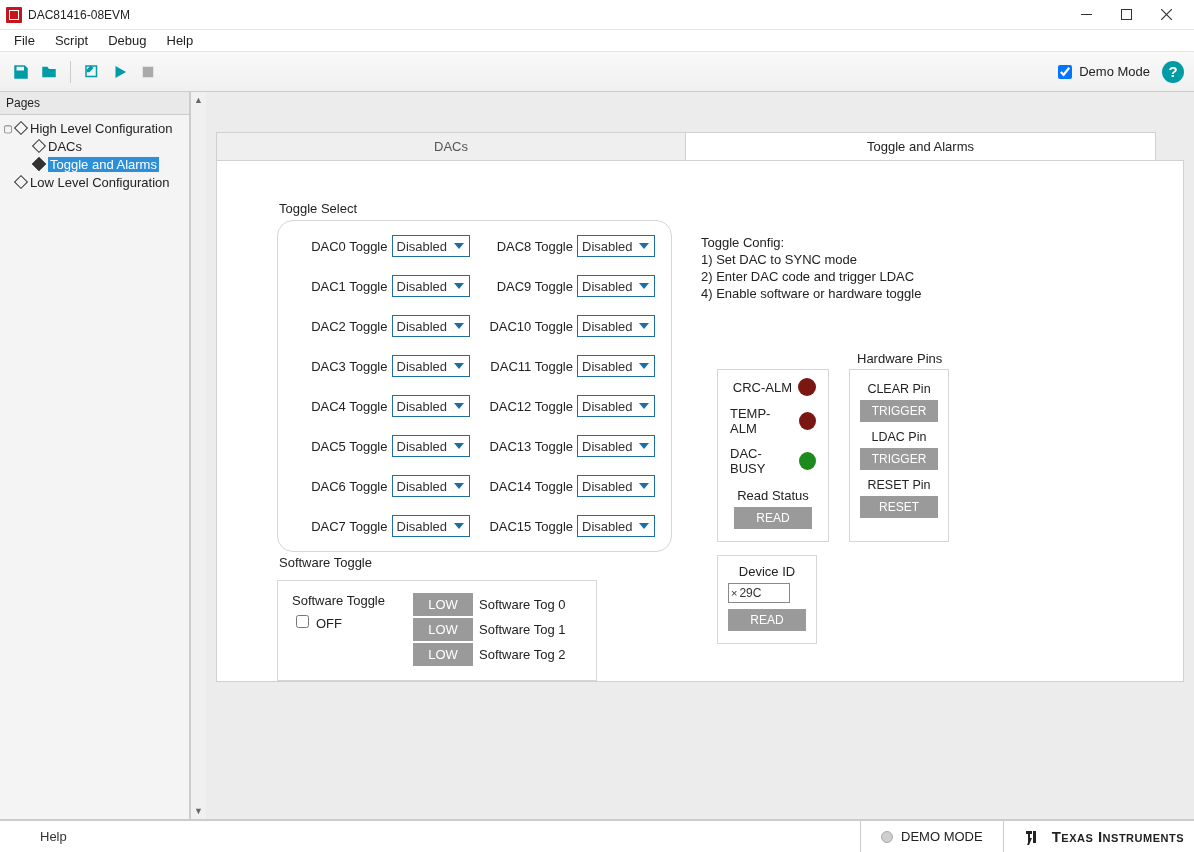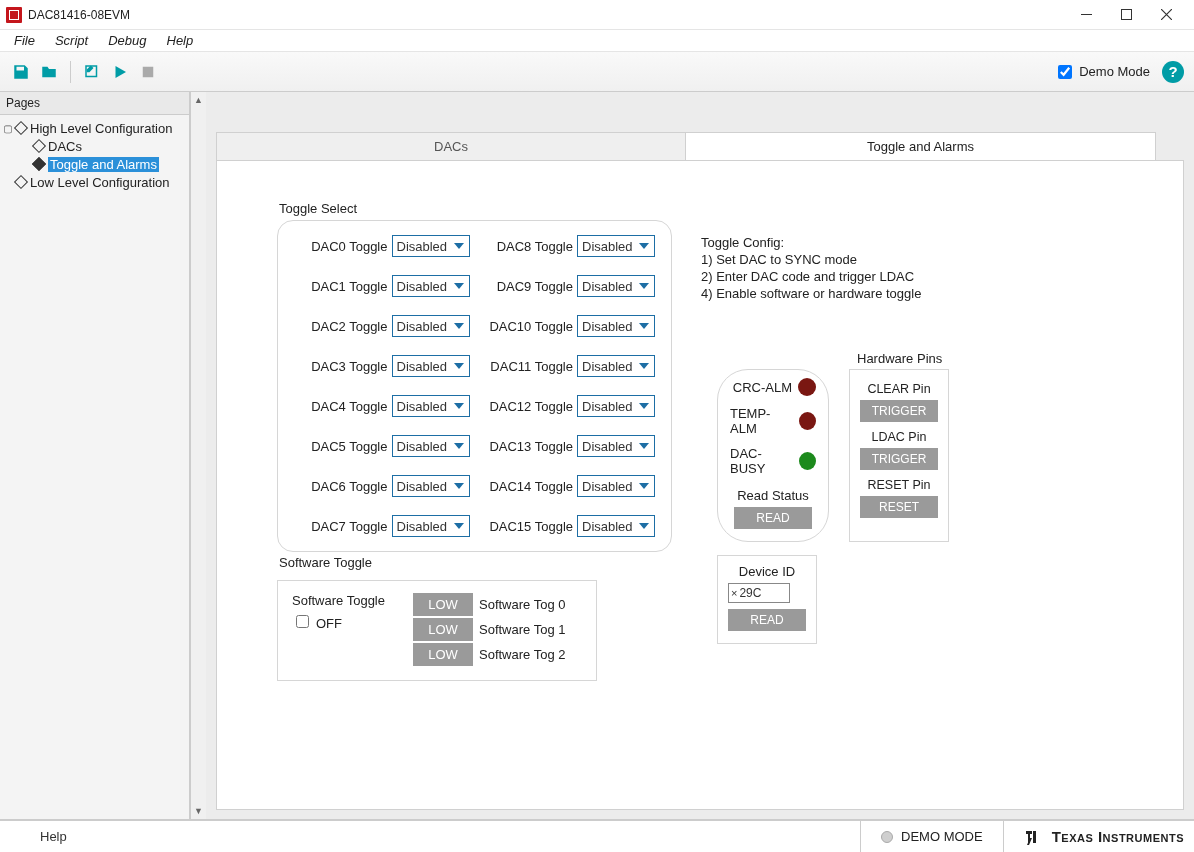--- a/index.html
+++ b/index.html
@@ -33,21 +33,21 @@
   .titlebar-spacer{flex:1;}
   .winbtn { width:40px; height:30px; display:flex; align-items:center; justify-content:center; }
   .winbtn svg{width:11px;height:11px;}
   .winbtn.line svg{width:11px;height:1px;}
 
   
   .menubar {
     height:22px; display:flex; align-items:center; gap:4px; padding:0 6px;
     background:#fff; border-bottom:1px solid #e5e5e5; font-size:13px;
   }
-  .menubar span{ padding:6px 8px;font-style:italic; }
+  .menubar span{ padding:6px 8px; }
 
   
   .toolbar {
     height:40px; display:flex; align-items:center; gap:6px; padding:0 10px;
     background:linear-gradient(#f9f9f9,#f0f0f0);
     border-bottom:1px solid #ccc;
   }
   .tbtn { width:22px; height:22px; display:flex; align-items:center; justify-content:center; color:#009ca6;}
   .tbtn.grey{color:#aaa;}
   .tbtn svg{width:18px;height:18px;}
@@ -101,21 +101,21 @@
   }
   .tab.inactive{ background:#efefef; color:#555; border-bottom:1px solid #d0d0d0;}
   .tab.active{ background:#fff; border-bottom:1px solid #fff;}
   .tab + .tab { border-left:none;}
   .tab.active{ flex:1;}
 
   .tabpage{
     margin: -1px 10px 22px 10px; background:#fff; border:1px solid #d0d0d0;
     border-top:1px solid #d0d0d0;
     padding:20px 20px 30px 20px;
-    height:650px;
+    height:522px;
     position:relative;
   }
 
   .section-title{ font-size:13px; margin:10px 0 4px 2px;}
 
   .group{
     border:1px solid #d6d6d6; padding:14px 16px 14px 16px; background:#fff;
   }
   .toggle-select-group{
     width:395px; display:inline-block; vertical-align:top;border-radius:16px;
@@ -138,21 +138,21 @@
     font-size:13px; line-height:1.3; margin-top:20px;
   }
   .config-text .hdr{margin-bottom:0;}
 
   
    .panels-row{ position:absolute; left:440px; top:200px; display:flex; gap:20px;}
   .panel{
     border:1px solid #d6d6d6; padding:8px 12px 12px 12px; background:#fff;
     display:flex; flex-direction:column; align-items:center; gap:4px; font-size:13px;
   }
-  .alarm-panel{ width:112px;border-radius:31px;}
+  .alarm-panel{ width:112px;}
   .alarm-row{ display:flex; align-items:center; gap:6px; width:100%; justify-content:flex-end;}
   .led{width:18px;height:18px;border-radius:50%;}
   .led.red{background:#7a1712;}
   .led.green{background:#1c8a1c;}
   .gray-btn{
     background:#9a9a9a; color:#fff; font-size:12px; border:none; padding:4px 0;
     width:78px; text-align:center;
   }
   .hw-panel{ width:100px;}
   .hw-panel .lbl{font-size:12.5px; margin-top:4px;}

